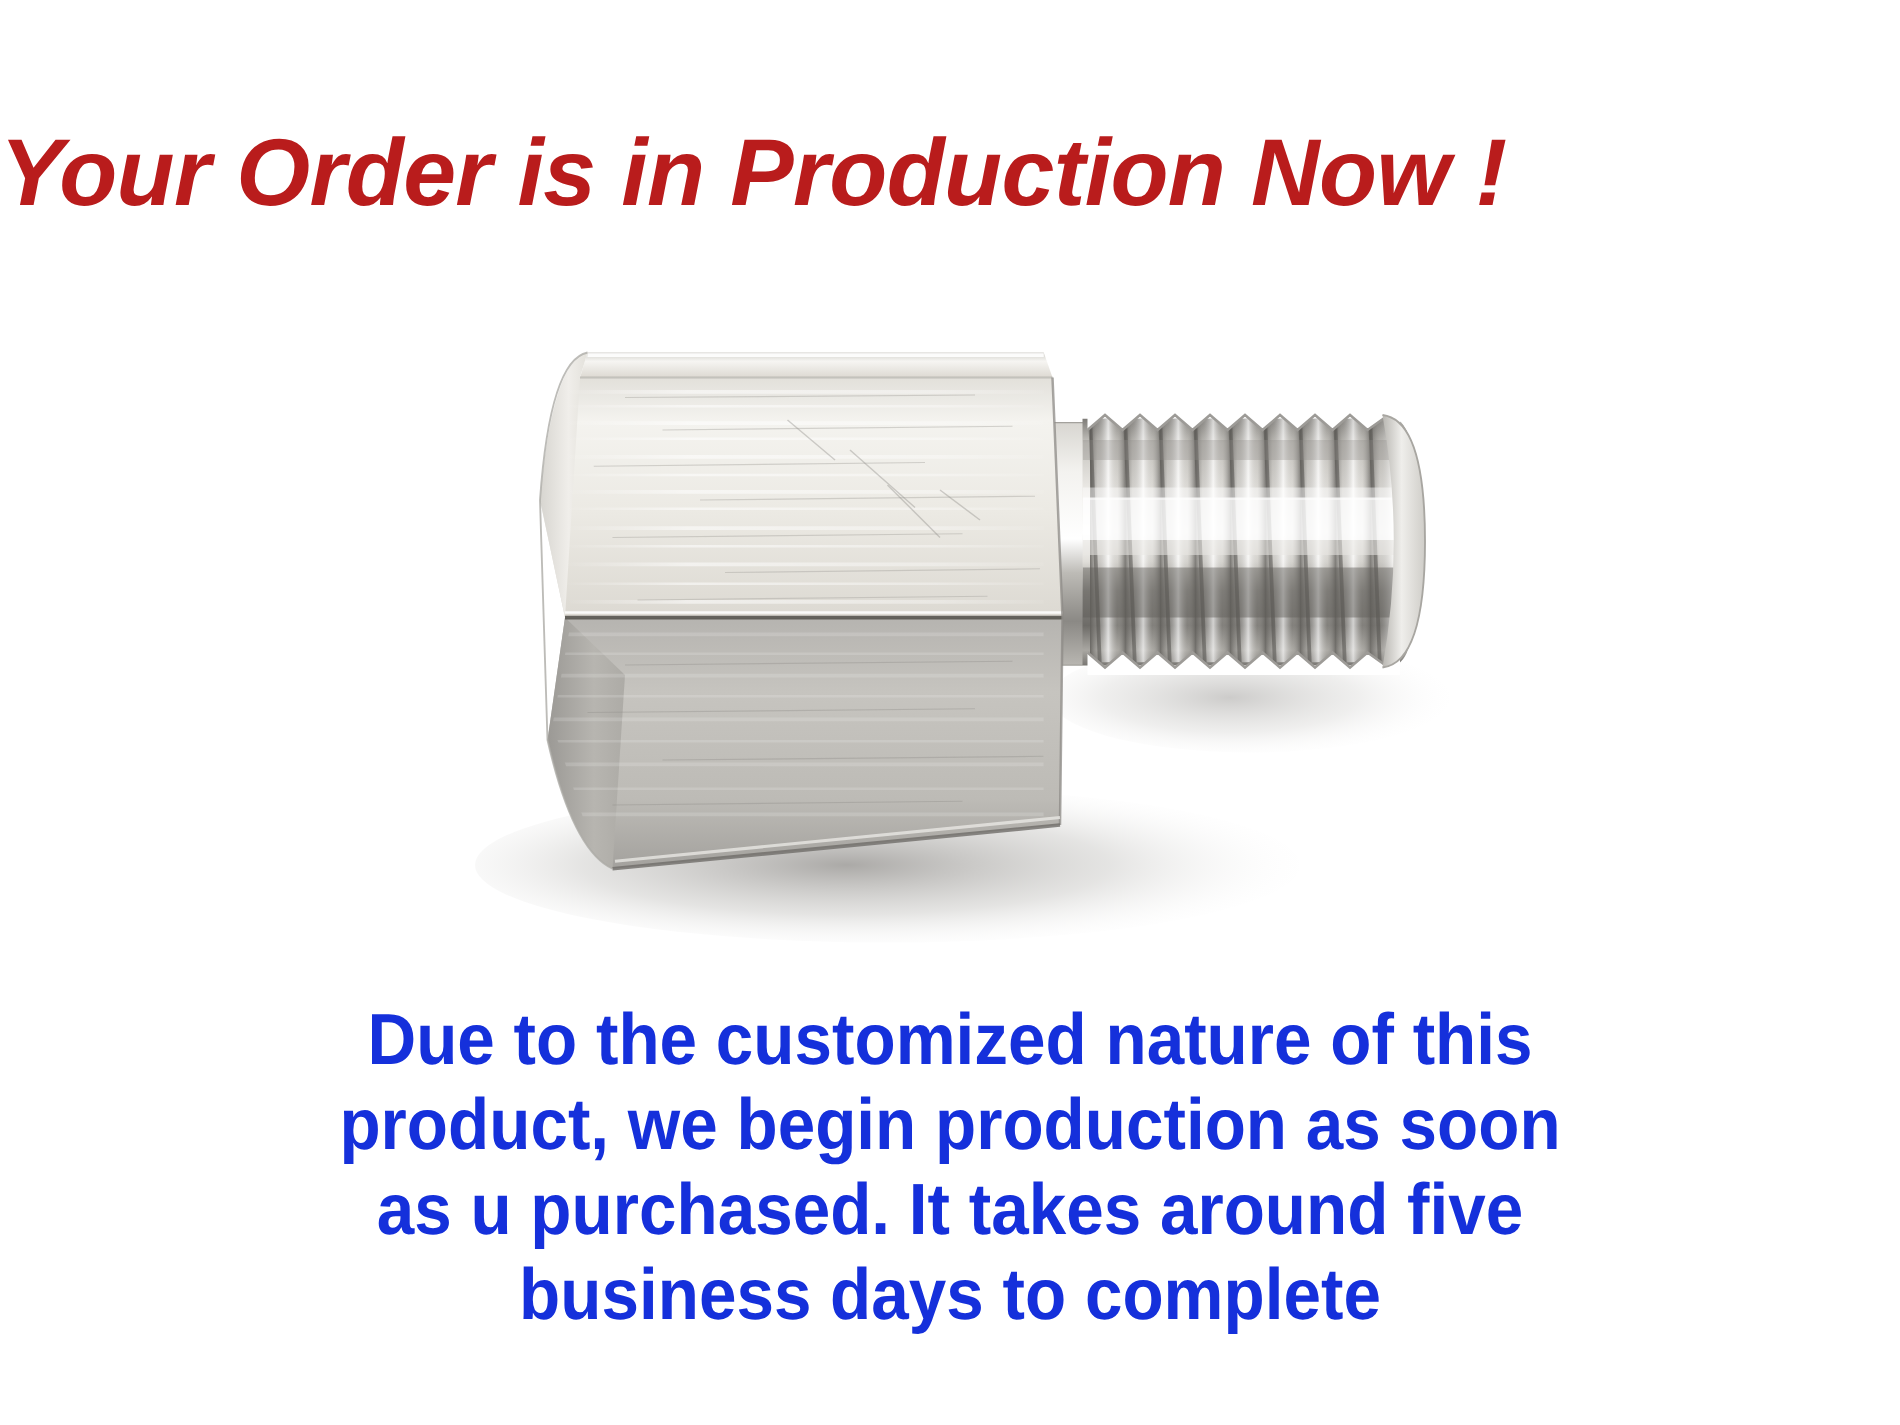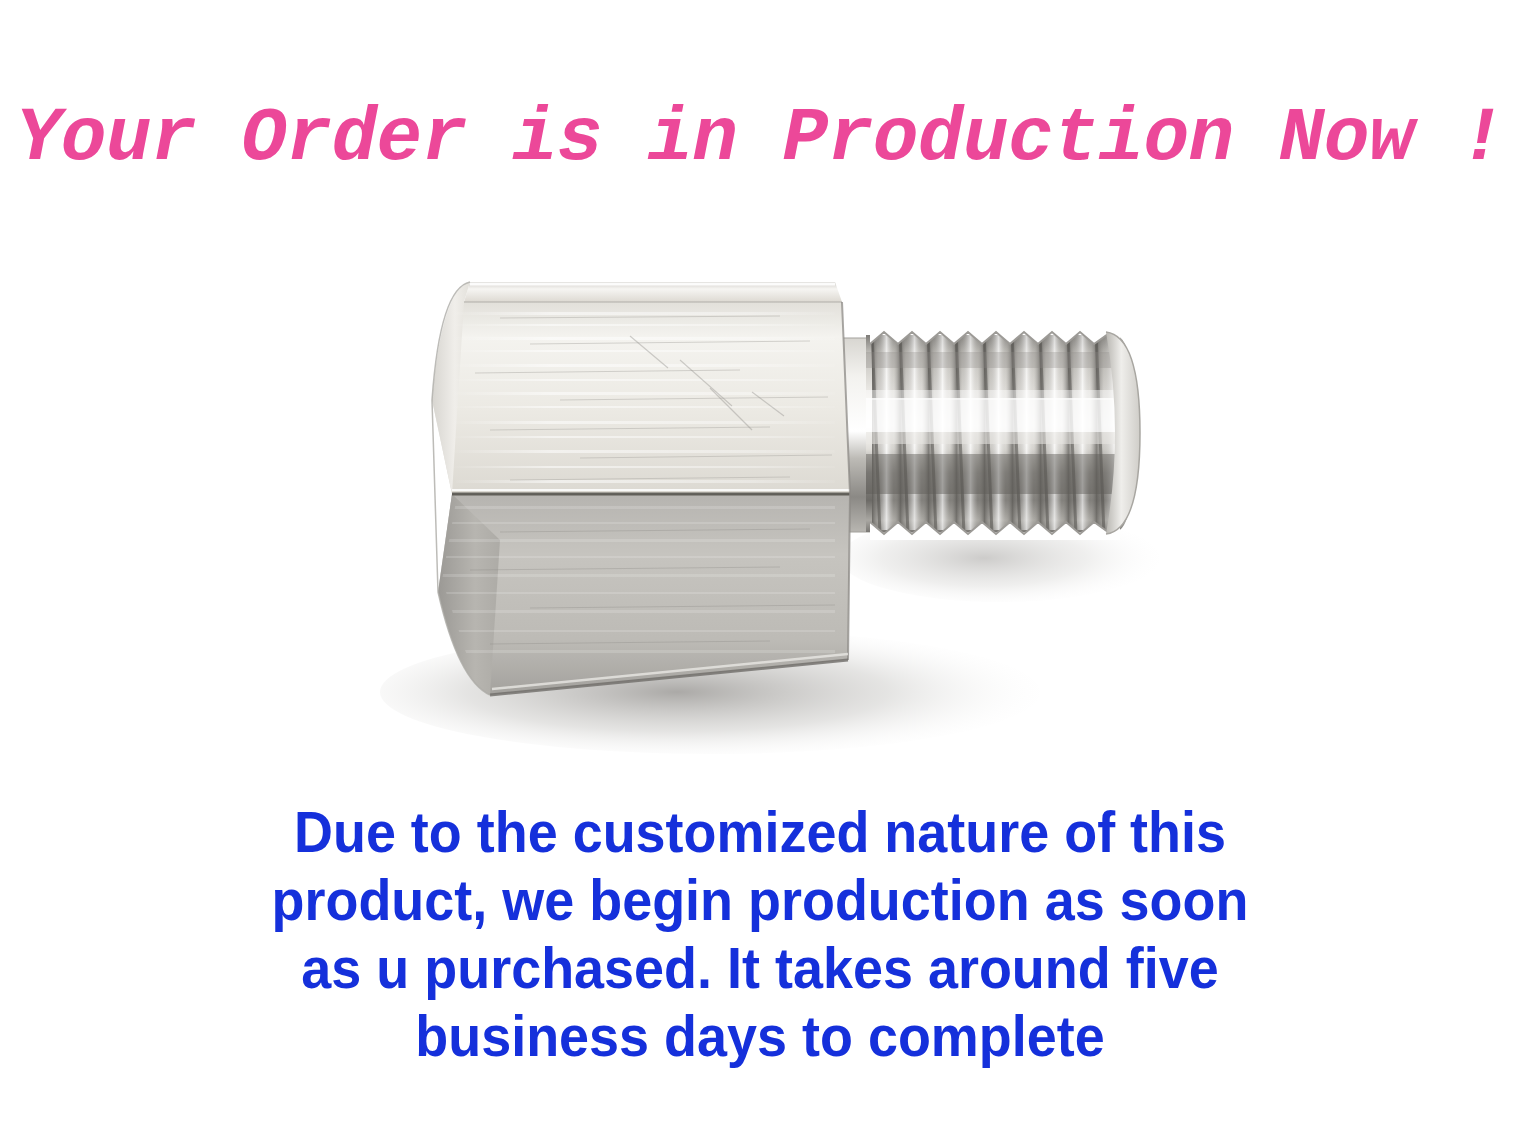--- a/index.html
+++ b/index.html
@@ -15,28 +15,28 @@
     overflow: hidden;
     font-family: "Liberation Sans", sans-serif;
   }
 
   
   #headline {
     position: absolute;
     left: 0;
     top: 96px;
     width: 1520px;
-    text-align: center;
-    font-family: Liberation Mono, monospace;
+    text-align: left;
+    font-family: Liberation Sans, sans-serif;
     font-weight: bold;
     font-style: italic;
     font-size: 76px;
     line-height: 86px;
     letter-spacing: -0.5px;
-    color: #ec4899;
+    color: #b91c1c;
     white-space: nowrap;
   }
 
   
   #photo {
     position: absolute;
     left: 380px;
     top: 240px;
     width: 800px;
     height: 540px;

